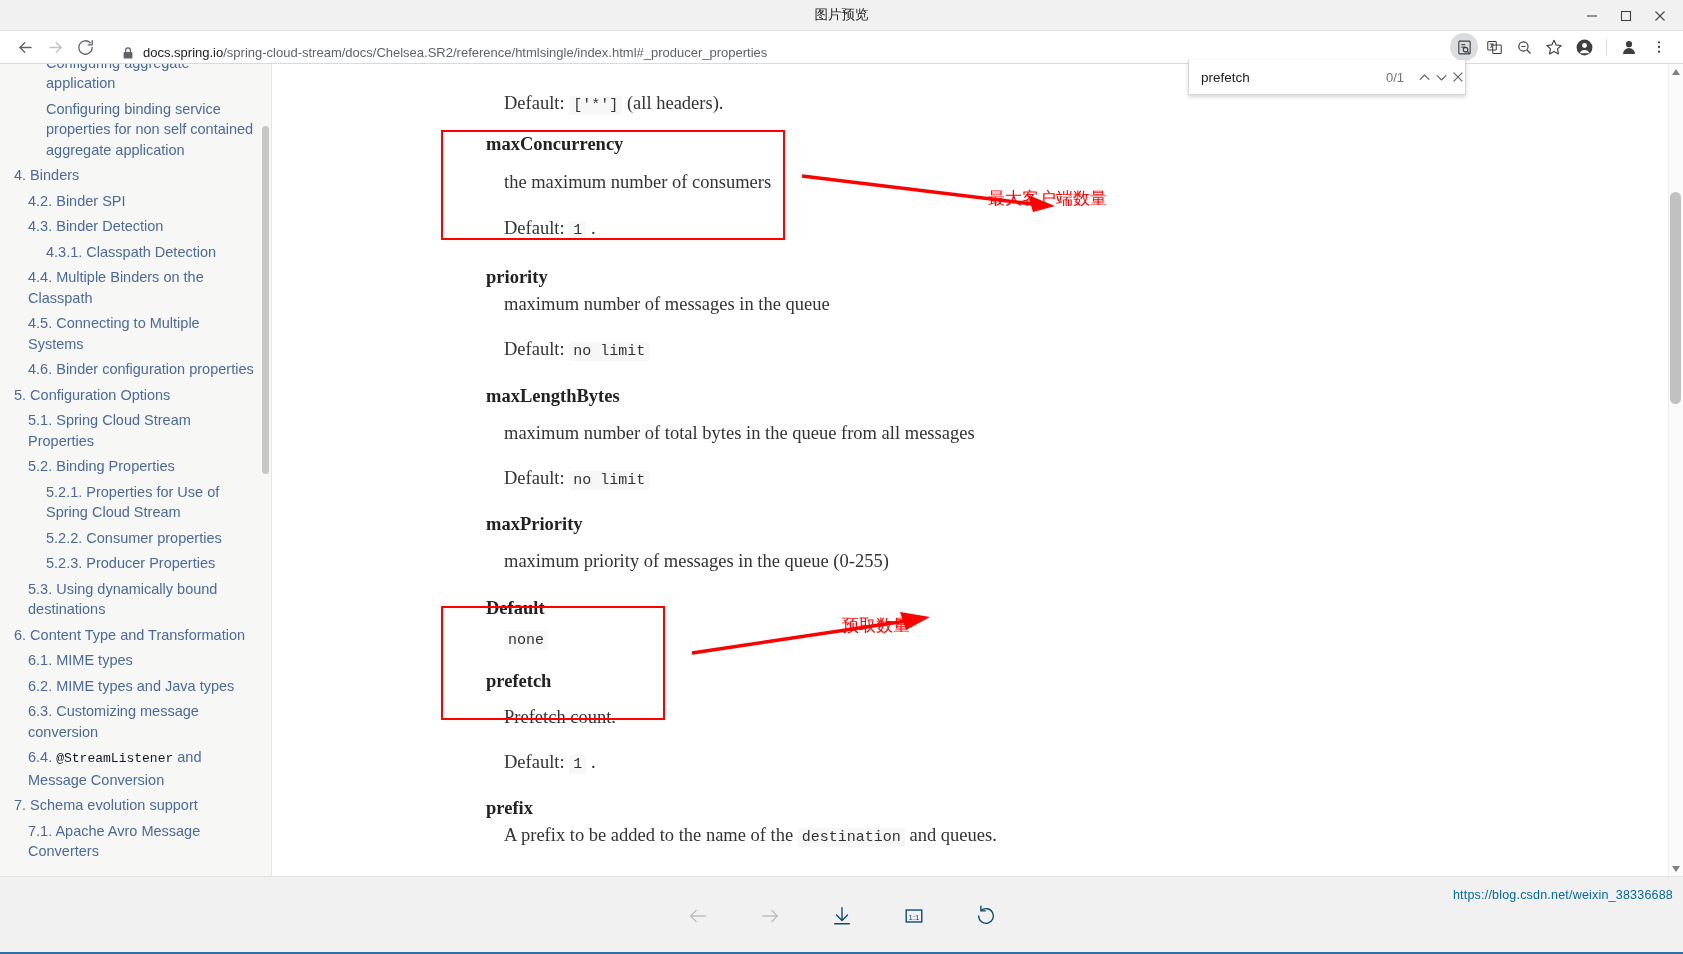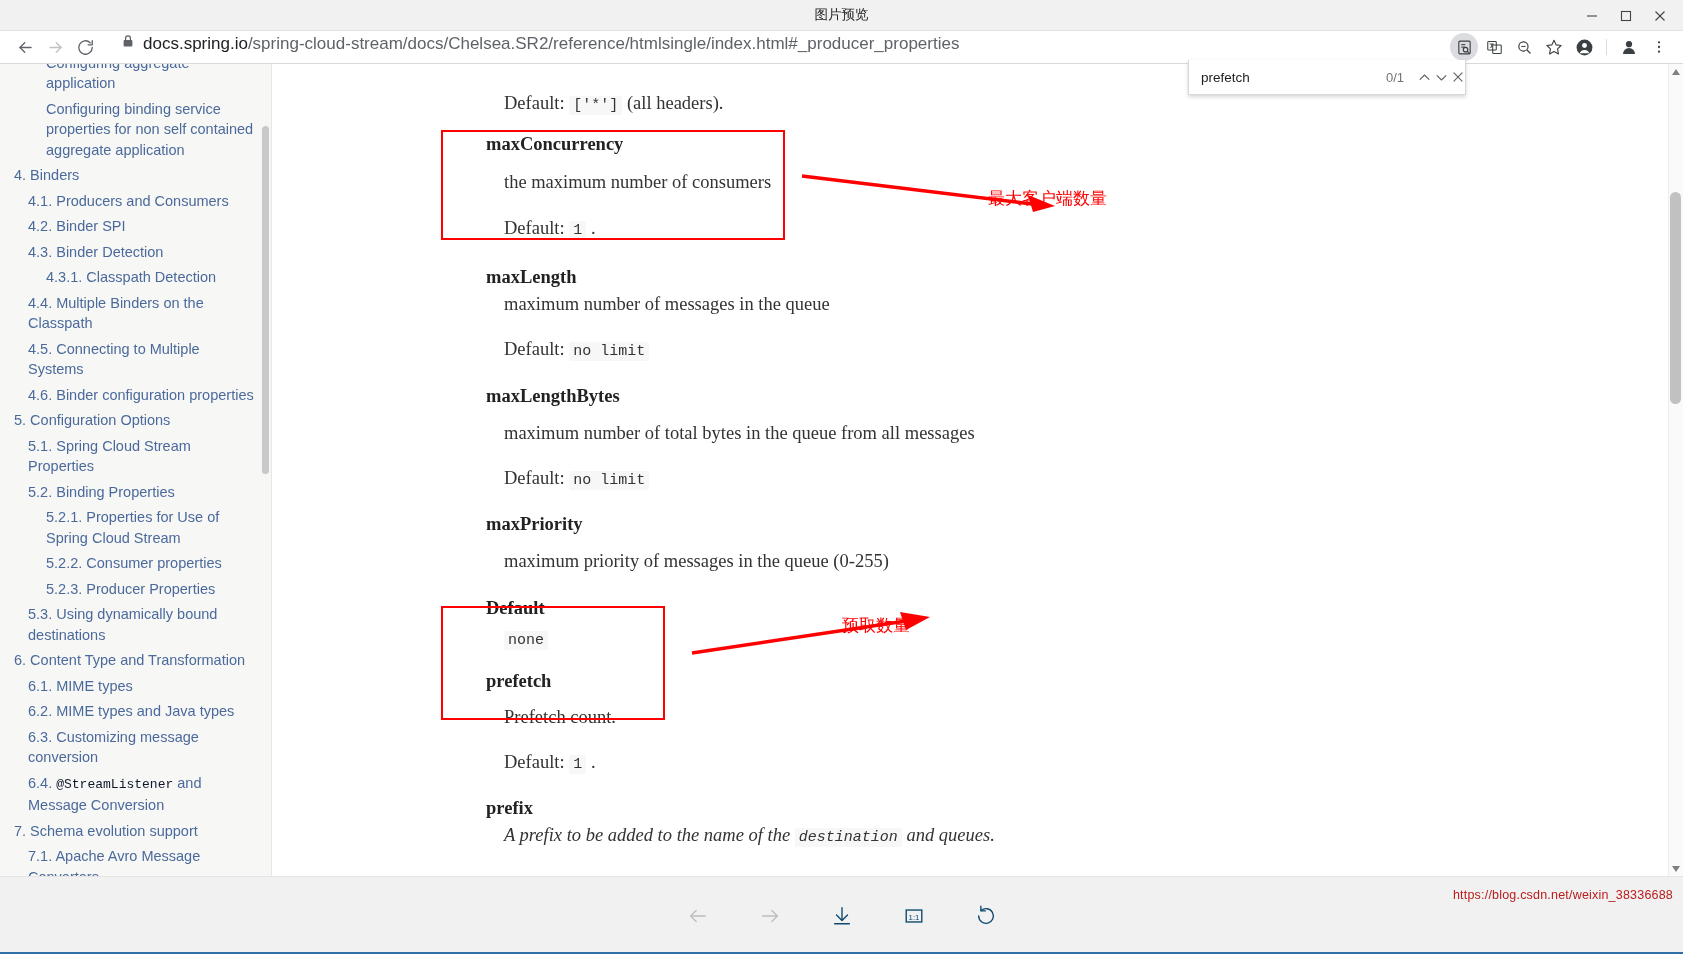--- a/index.html
+++ b/index.html
@@ -57,25 +57,25 @@
   }
   .nav-btn {
     width: 30px; height: 28px;
     display: flex; align-items: center; justify-content: center;
     color: #5f6368;
   }
   .nav-btn.disabled { color: #bfc2c6; }
   .omnibox {
     flex: 1;
     height: 26px;
-    display: flex; align-items: flex-start;
+    display: flex; align-items: flex-end;
     margin-left: 8px;
     padding-left: 14px;
     color: #202124;
-    font-size: 17px;
+    font-size: 13px;
     overflow: hidden; white-space: nowrap;
   }
   .lock-icon { margin-right: 9px; display: flex; align-items:center; }
   .url-domain { color: #202124; }
   .url-path { color: #5f6368; }
   .chrome-actions {
     display: flex; align-items: center; gap: 2px;
     margin-left: 8px;
   }
   .chrome-icon {
@@ -261,21 +261,21 @@
   .bb-btn {
     width: 30px; height: 30px;
     display: flex; align-items: center; justify-content: center;
     color: #0c4a6e;
   }
   .bb-btn.disabled { color: #bdbdbd; }
   .watermark {
     position: absolute;
     right: 10px; bottom: 52px;
     font-size: 12.5px;
-    color: #b91c1c;
+    color: #0369a1;
     letter-spacing: 0.2px;
   }
   .bottom-accent {
     position: absolute; left: 0; right: 0; bottom: 0;
     height: 2px; background: #2f6fa8;
   }
 </style>
 </head>
 <body>
 
@@ -387,21 +387,20 @@
     </div>
   </div>
 
   <div class="page-area">
 
     <div class="toc">
       <div class="toc-inner">
         <div class="toc-item toc-l3">Configuring aggregate application</div>
         <div class="toc-item toc-l3">Configuring binding service properties for non self contained aggregate application</div>
         <div class="toc-item toc-l1">4. Binders</div>
-        <div class="toc-item toc-l2">4.1. Producers and Consumers</div>
         <div class="toc-item toc-l2">4.2. Binder SPI</div>
         <div class="toc-item toc-l2">4.3. Binder Detection</div>
         <div class="toc-item toc-l3">4.3.1. Classpath Detection</div>
         <div class="toc-item toc-l2">4.4. Multiple Binders on the Classpath</div>
         <div class="toc-item toc-l2">4.5. Connecting to Multiple Systems</div>
         <div class="toc-item toc-l2">4.6. Binder configuration properties</div>
         <div class="toc-item toc-l1">5. Configuration Options</div>
         <div class="toc-item toc-l2">5.1. Spring Cloud Stream Properties</div>
         <div class="toc-item toc-l2">5.2. Binding Properties</div>
         <div class="toc-item toc-l3">5.2.1. Properties for Use of Spring Cloud Stream</div>
@@ -432,21 +431,21 @@
 
         <div style="margin-top:16px;">
           <div class="dl-term" style="margin-top:0;">maxConcurrency</div>
           <div class="dl-desc" style="margin-top:14px;">the maximum number of consumers</div>
           <div class="dl-desc" style="margin-top:18px;">
             <span>Default: </span><code class="inline">1</code><span> .</span>
           </div>
         </div>
 
         <div style="margin-top:25px;">
-          <div class="dl-term" style="margin-top:0;">maxLength</div>
+          <div class="dl-term" style="margin-top:0;">priority</div>
           <div class="dl-desc" style="margin-top:0;">maximum number of messages in the queue</div>
           <div class="dl-desc" style="margin-top:17px;">
             <span>Default: </span><code class="inline">no limit</code>
           </div>
         </div>
 
         <div style="margin-top:22px;">
           <div class="dl-term" style="margin-top:0;">maxLengthBytes</div>
           <div class="dl-desc" style="margin-top:13px;">maximum number of total bytes in the queue from all messages</div>
           <div class="dl-desc" style="margin-top:17px;">
@@ -466,21 +465,21 @@
         <div style="margin-top:18px;">
           <div class="dl-term" style="margin-top:0;">prefetch</div>
           <div class="dl-desc" style="margin-top:12px;">Prefetch count.</div>
           <div class="dl-desc" style="margin-top:17px;">
             <span>Default: </span><code class="inline">1</code><span> .</span>
           </div>
         </div>
 
         <div style="margin-top:22px;">
           <div class="dl-term" style="margin-top:0;">prefix</div>
-          <div class="dl-desc" style="margin-top:0;font-style:italic;">
+          <div class="dl-desc" style="margin-top:0;">
             <span>A prefix to be added to the name of the </span><code class="inline">destination</code><span> and queues.</span>
           </div>
 
         </div>
 
       </div>
 
       <div class="redbox" style="left:169px; top:66px; width:344px; height:110px;"></div>
       <div class="redbox" style="left:169px; top:542px; width:224px; height:114px;"></div>
 

